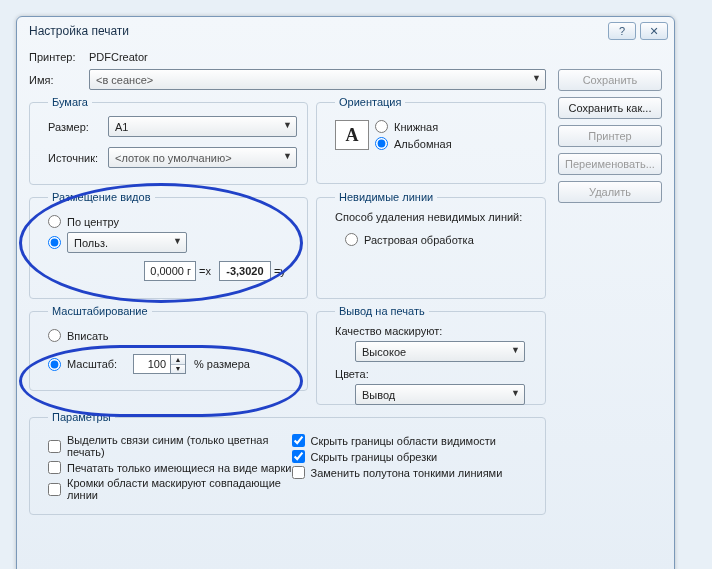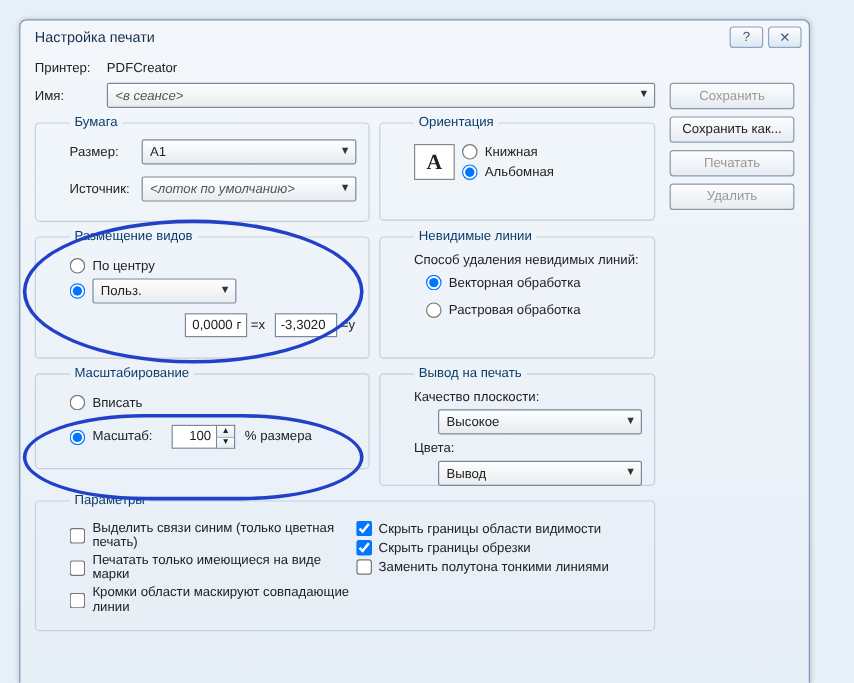--- a/index.html
+++ b/index.html
@@ -4,27 +4,27 @@
 <style>
 *{box-sizing:border-box;margin:0;padding:0;font-family:"Segoe UI",Tahoma,sans-serif;font-size:11px;color:#222}
 body{background:#e8f0f7;width:712px;height:569px;overflow:hidden}
 .window{width:659px;height:560px;margin:16px;background:linear-gradient(#f3f7fb,#e6eef6);border:1px solid #7a98b8;border-radius:6px;box-shadow:0 0 4px rgba(0,0,0,.2)}
 .titlebar{height:28px;display:flex;align-items:center;padding:0 6px 0 12px}
 .titlebar .title{flex:1;color:#18304a;font-size:12px}
 .titlebar .tbtn{width:28px;height:18px;border:1px solid #8aa6c2;border-radius:3px;background:linear-gradient(#fdfdfe,#dce7f2);margin-left:4px;display:flex;align-items:center;justify-content:center;color:#3a5a7a;font-family:Arial}
 .body{padding:6px 12px 10px 12px}
 .row{display:flex;align-items:center;margin-bottom:6px}
 .lbl{width:60px}
-.sel{flex:1;height:21px;border:1px solid #7a8a9a;border-radius:2px;background:linear-gradient(#fefefe,#e8ecef);padding:0 18px 0 6px;display:flex;align-items:center;position:relative;font-style:italic;color:#555}
+.sel{flex:1;height:21px;border:1px solid #7a8a9a;border-radius:2px;background:linear-gradient(#fefefe,#e8ecef);padding:0 18px 0 6px;display:flex;align-items:center;position:relative;color:#555}
 .sel.norm{font-style:normal;color:#222}
 .sel::after{content:"▼";position:absolute;right:4px;top:3px;font-size:9px;color:#333}
 .btncol{width:104px;margin-left:12px;display:flex;flex-direction:column;gap:6px}
 .btn{height:22px;border:1px solid #8a9aab;border-radius:3px;background:linear-gradient(#fdfdfe,#e6ecf2);display:flex;align-items:center;justify-content:center;color:#222}
 .btn.dis{color:#9a9a9a}
-fieldset{border:1px solid #c4d0dc;border-radius:4px;padding:8px 10px 10px 28px;margin-bottom:6px}
+fieldset{border:1px solid #c4d0dc;border-radius:4px;padding:8px 10px 10px 18px;margin-bottom:6px}
 legend{padding:0 4px;color:#0b3d6b}
 input[type=radio],input[type=checkbox]{margin-right:6px;vertical-align:middle}
 .rline{display:flex;align-items:center;margin:4px 0}
 .txt{height:20px;border:1px solid #7a8a9a;padding:0 4px;background:#fff}
 .spin{display:inline-flex;align-items:center}
 .spin .txt{width:38px;text-align:right}
 .spin .arw{width:15px;height:20px;border:1px solid #7a8a9a;border-left:none;display:flex;flex-direction:column}
 .spin .arw span{flex:1;display:flex;align-items:center;justify-content:center;font-size:7px;background:linear-gradient(#fdfdfe,#e6ecf2)}
 .spin .arw span:first-child{border-bottom:1px solid #b0bcc8}
 .footer{display:flex;justify-content:flex-end;gap:8px;margin-top:8px}
@@ -105,21 +105,21 @@
                   <input type="radio" style="">
                   <span>По центру</span>
                 </div>
               <div class="rline">
                   <input type="radio" checked="" style="">
                 <div class="sel2 norm" style="width:120px">Польз.</div>
               </div>
               <div class="rline" style="margin-left:96px;margin-top:8px">
                 <input class="txt" style="width: 52px; text-align: right;" value="0,0000 г">
                   <span style="margin:0 8px 0 3px">=x</span>
-                <input class="txt" style="width: 52px; text-align: left;" value="-3,3020">
+                <input class="txt" style="width: 52px; text-align: center; font-weight: bold;" value="-3,3020">
                   <span style="margin-left:3px">=y</span>
               </div>
             </fieldset>
             <fieldset style="height:86px">
               <legend>Масштабирование</legend>
               <div class="rline">
                   <input type="radio" style="">
                   <span>Вписать</span>
                 </div>
               <div class="rline" style="margin-top:12px">
@@ -133,32 +133,28 @@
                     </span>
                   </span>
                 <span style="margin-left:8px">% размера</span>
               </div>
             </fieldset>
           </div>
           <div class="mright">
             <fieldset style="height:108px">
               <legend>Невидимые линии</legend>
               <div style="margin-bottom:6px">Способ удаления невидимых линий:</div>
-              <div class="rline" style="margin-left:10px">
-                  <input type="radio" checked="" style="">
-                  <span>Векторная обработка</span>
-                </div>
               <div class="rline" style="margin-left:10px;margin-top:10px">
                   <input type="radio" style="">
                   <span>Растровая обработка</span>
                 </div>
             </fieldset>
             <fieldset style="height:100px">
               <legend>Вывод на печать</legend>
-              <div>Качество плоскости:</div>
+              <div>Качество маскируют:</div>
               <div class="sel2" style="margin:4px 0 6px 20px;width:170px">Высокое</div>
               <div>Цвета:</div>
               <div class="sel2" style="margin:4px 0 0 20px;width:170px">Вывод</div>
             </fieldset>
           </div>
         </div>
 
         <fieldset class="params">
           <legend>Параметры</legend>
           <div class="pcols">
@@ -191,21 +187,22 @@
                 </div>
             </div>
           </div>
         </fieldset>
 
       </div>
 
       <div class="btncol">
         <div class="btn dis">Сохранить</div>
         <div class="btn">Сохранить как...</div>
-        <div class="btn dis">Печатать</div>
+        <div class="btn dis">Принтер</div>
+        <div class="btn dis">Переименовать...</div>
         <div class="btn dis">Удалить</div>
       </div>
     </div>
 
     <div class="annot" style="left:2px;top:138px;width:284px;height:120px;border-radius:50%/50%"></div>
     <div class="annot" style="left:2px;top:300px;width:284px;height:72px;border-radius:50%/70%"></div>
   </div>
 </div>
 
 </body></html>

